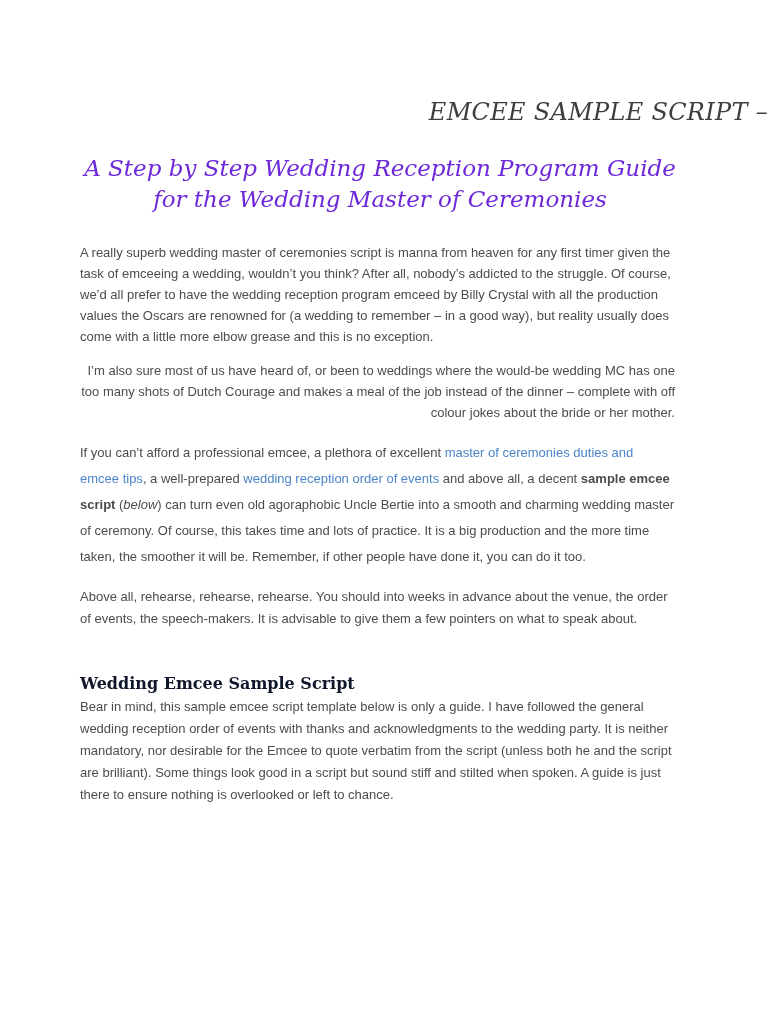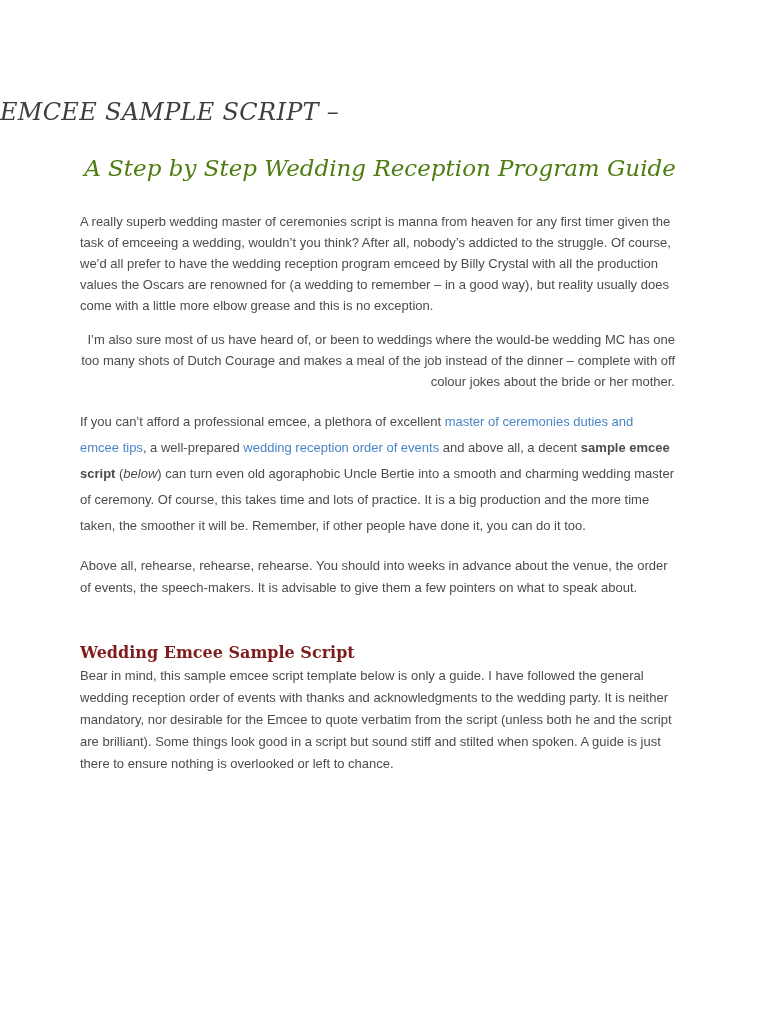--- a/index.html
+++ b/index.html
@@ -11,77 +11,78 @@
     position: relative;
     width: 768px;
     height: 1024px;
     background: #ffffff;
     overflow: hidden;
     box-sizing: border-box;
   }
   .doc-title {
     margin: 0;
     padding-top: 98px;
-    text-align: left;
+    text-align: right;
     font-family: "DejaVu Serif", serif;
     font-style: italic;
     font-weight: 400;
     font-size: 24px;
     line-height: 28px;
     color: #3e3e3e;
     letter-spacing: 0.3px;
   }
   .doc-subtitle {
     margin: 27px 8px 0 0;
     text-align: center;
     font-family: "DejaVu Serif", serif;
     font-style: italic;
     font-weight: 400;
     font-size: 23px;
     line-height: 31px;
-    color: #4d7c0f;
+    color: #6d28d9;
   }
   .content {
     margin: 27px 93px 0 80px;
     font-family: "Liberation Sans", sans-serif;
     font-size: 13px;
     color: #4c4c4c;
   }
   .content p { margin: 0; }
   .p1 { line-height: 21px; margin-bottom: 13px !important; }
   .p2 { line-height: 21px; margin-bottom: 17px !important; text-align: right; }
   .p3 { line-height: 25px; margin-bottom: 17px !important; }
   .p4 { line-height: 26px; margin-bottom: 16px !important; }
   .p5 { line-height: 22px; margin-bottom: 0 !important; }
   .p6 { line-height: 22px; }
   .section-heading {
     margin: 44px 0 2px 0;
     font-family: "DejaVu Serif", serif;
     font-weight: 700;
     font-size: 16px;
     line-height: 20px;
-    color: #7f1d1d;
+    color: #0f172a;
   }
   .link {
     color: #4a85c8;
     text-decoration: none;
     cursor: pointer;
   }
   .bold { font-weight: 700; }
   .italic { font-style: italic; }
 </style>
 </head>
 <body>
 
 <div class="page">
 
   <h1 class="doc-title">EMCEE SAMPLE SCRIPT –</h1>
 
   <h2 class="doc-subtitle">
     <span>A Step by Step Wedding Reception Program Guide</span><br>
+    <span>for the Wedding Master of Ceremonies</span>
   </h2>
 
   <div class="content">
 
     <p class="p1">A really superb wedding master of ceremonies script is manna from heaven for any first timer given the task of emceeing a wedding, wouldn’t you think? After all, nobody’s addicted to the struggle. Of course, we’d all prefer to have the wedding reception program emceed by Billy Crystal with all the production values the Oscars are renowned for (a wedding to remember – in a good way), but reality usually does come with a little more elbow grease and this is no exception.</p>
 
     <p class="p2">I’m also sure most of us have heard of, or been to weddings where the would-be wedding MC has one too many shots of Dutch Courage and makes a meal of the job instead of the dinner – complete with off colour jokes about the bride or her mother.</p>
 
 
     <p class="p4"><span>If you can’t afford a professional emcee, a plethora of excellent </span><a class="link">master of ceremonies duties and emcee tips</a><span>, a well-prepared </span><a class="link">wedding reception order of events</a><span> and above all, a decent </span><span class="bold">sample emcee script</span><span> (</span><span class="italic">below</span><span>) can turn even old agoraphobic Uncle Bertie into a smooth and charming wedding master of ceremony. Of course, this takes time and lots of practice. It is a big production and the more time taken, the smoother it will be. Remember, if other people have done it, you can do it too.</span></p>

